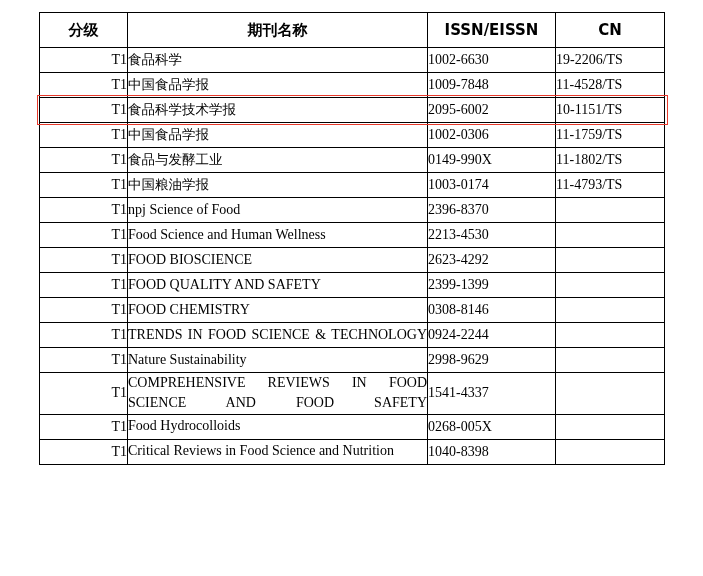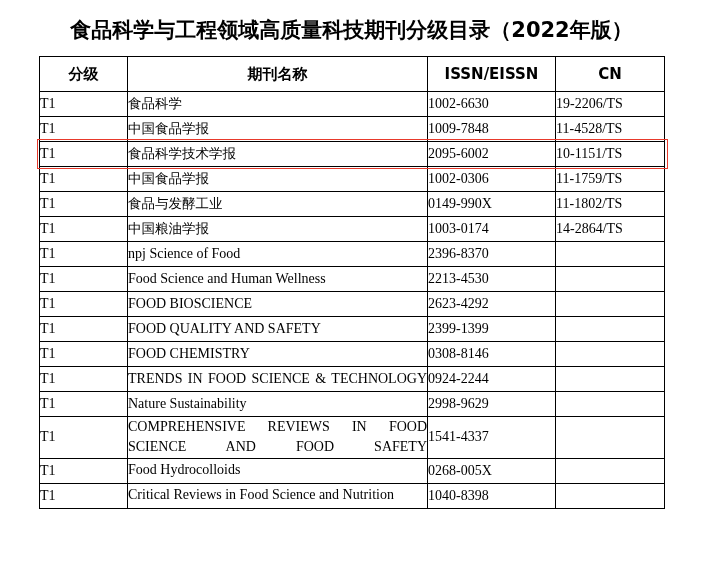--- a/index.html
+++ b/index.html
@@ -59,21 +59,21 @@
     text-align: center;
     height: 34px;
     vertical-align: middle;
   }
   col.c-rank { width: 88px; }
   col.c-name { width: 300px; }
   col.c-issn { width: 128px; }
   col.c-cn   { width: 109px; }
 
   td.rank {
-    text-align: left;
+    text-align: right;
     vertical-align: middle;
     font-family: "Liberation Serif", "DejaVu Serif", serif;
     font-size: 14px;
     height: 24px;
   }
   td.name {
     text-align: left;
     vertical-align: middle;
     padding: 2px 6px 2px 7px;
     font-size: 14px;
@@ -100,21 +100,20 @@
     border: 1.6px solid #e8392b;
     pointer-events: none;
     box-sizing: border-box;
   }
 </style>
 </head>
 <body>
 
 <div class="page">
 
-  <h1 class="doc-title">食品科学与工程领域高质量科技期刊分级目录（2022年版）</h1>
 
   <div class="table-wrap">
     <table class="journals">
       <colgroup>
         <col class="c-rank">
         <col class="c-name">
         <col class="c-issn">
         <col class="c-cn">
       </colgroup>
       <thead>
@@ -153,21 +152,21 @@
           <tr>
             <td class="rank">T1</td>
             <td class="name cjk">食品与发酵工业</td>
             <td class="issn">0149-990X</td>
             <td class="cn">11-1802/TS</td>
           </tr>
           <tr>
             <td class="rank">T1</td>
             <td class="name cjk">中国粮油学报</td>
             <td class="issn">1003-0174</td>
-            <td class="cn">14-2864/TS</td>
+            <td class="cn">11-4793/TS</td>
           </tr>
           <tr>
             <td class="rank">T1</td>
             <td class="name latin">npj Science of Food</td>
             <td class="issn">2396-8370</td>
             <td class="cn"></td>
           </tr>
           <tr>
             <td class="rank">T1</td>
             <td class="name latin">Food Science and Human Wellness</td>

